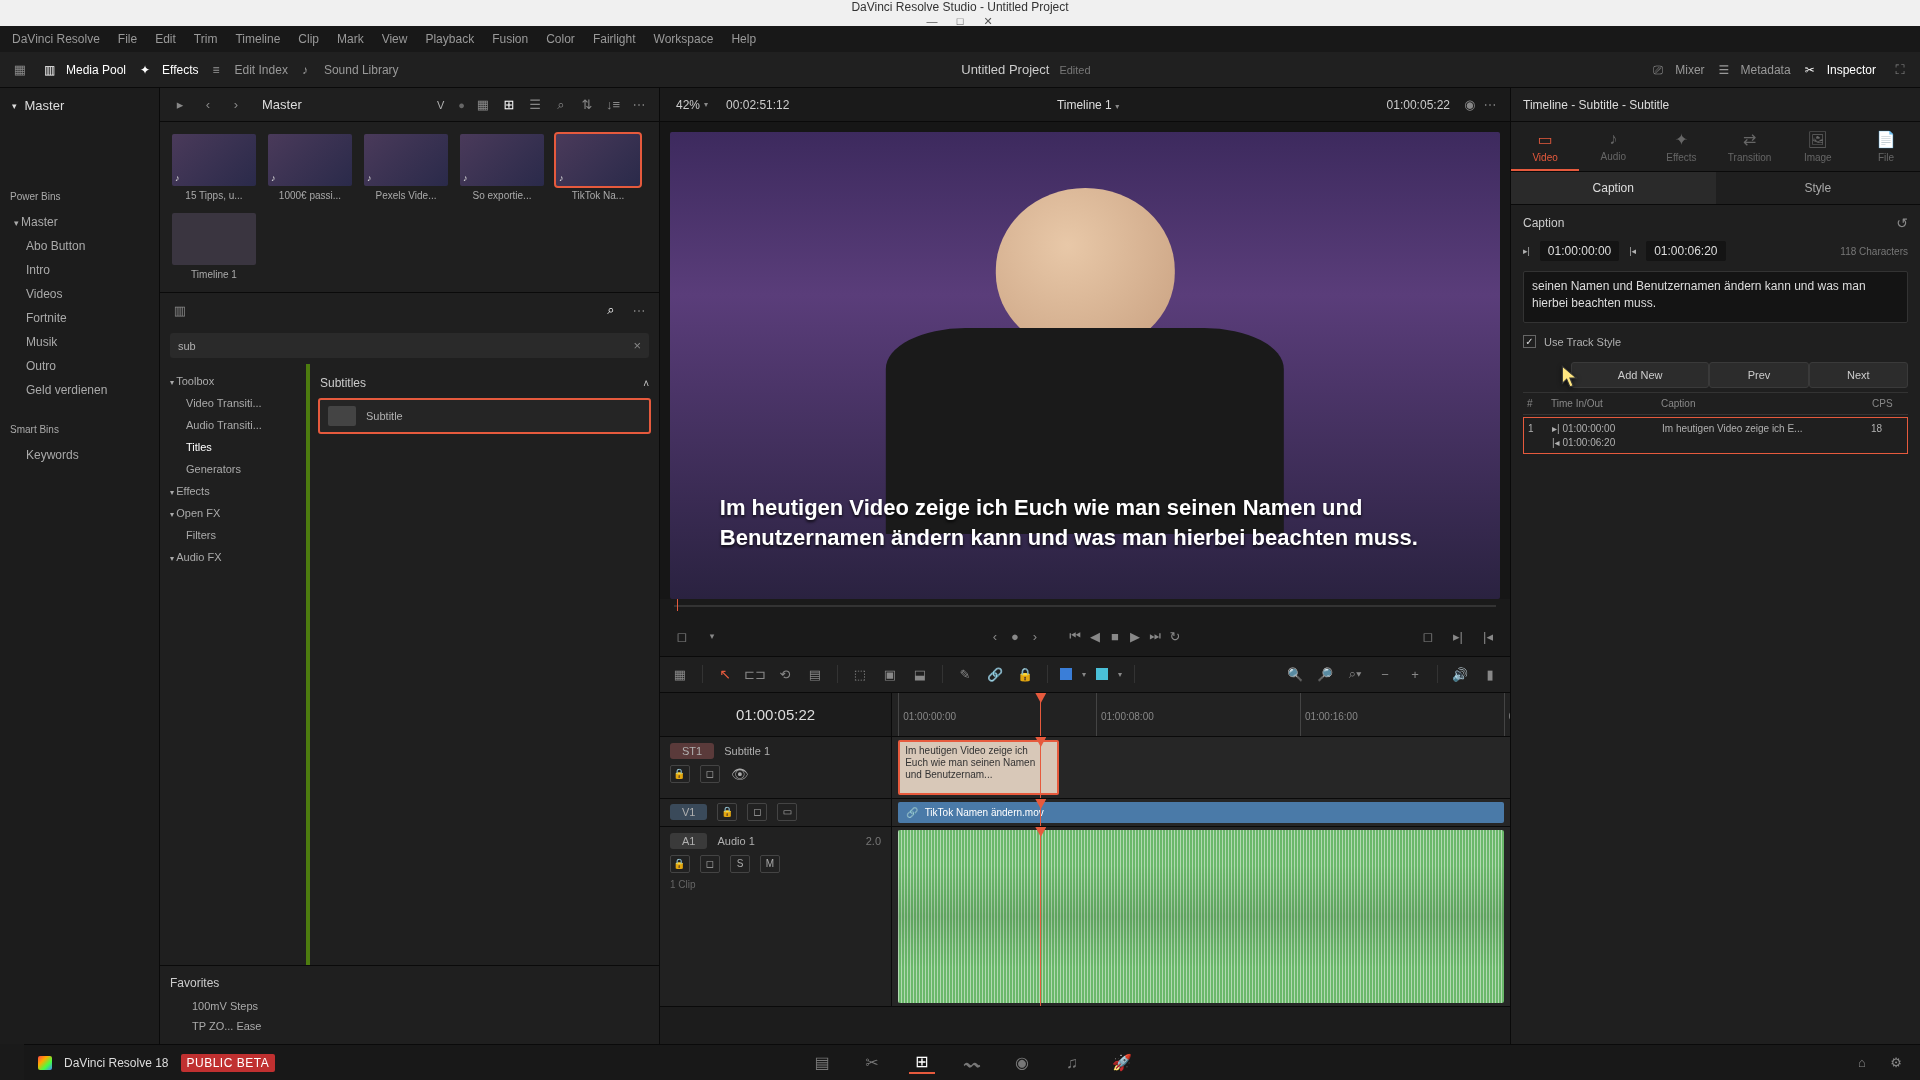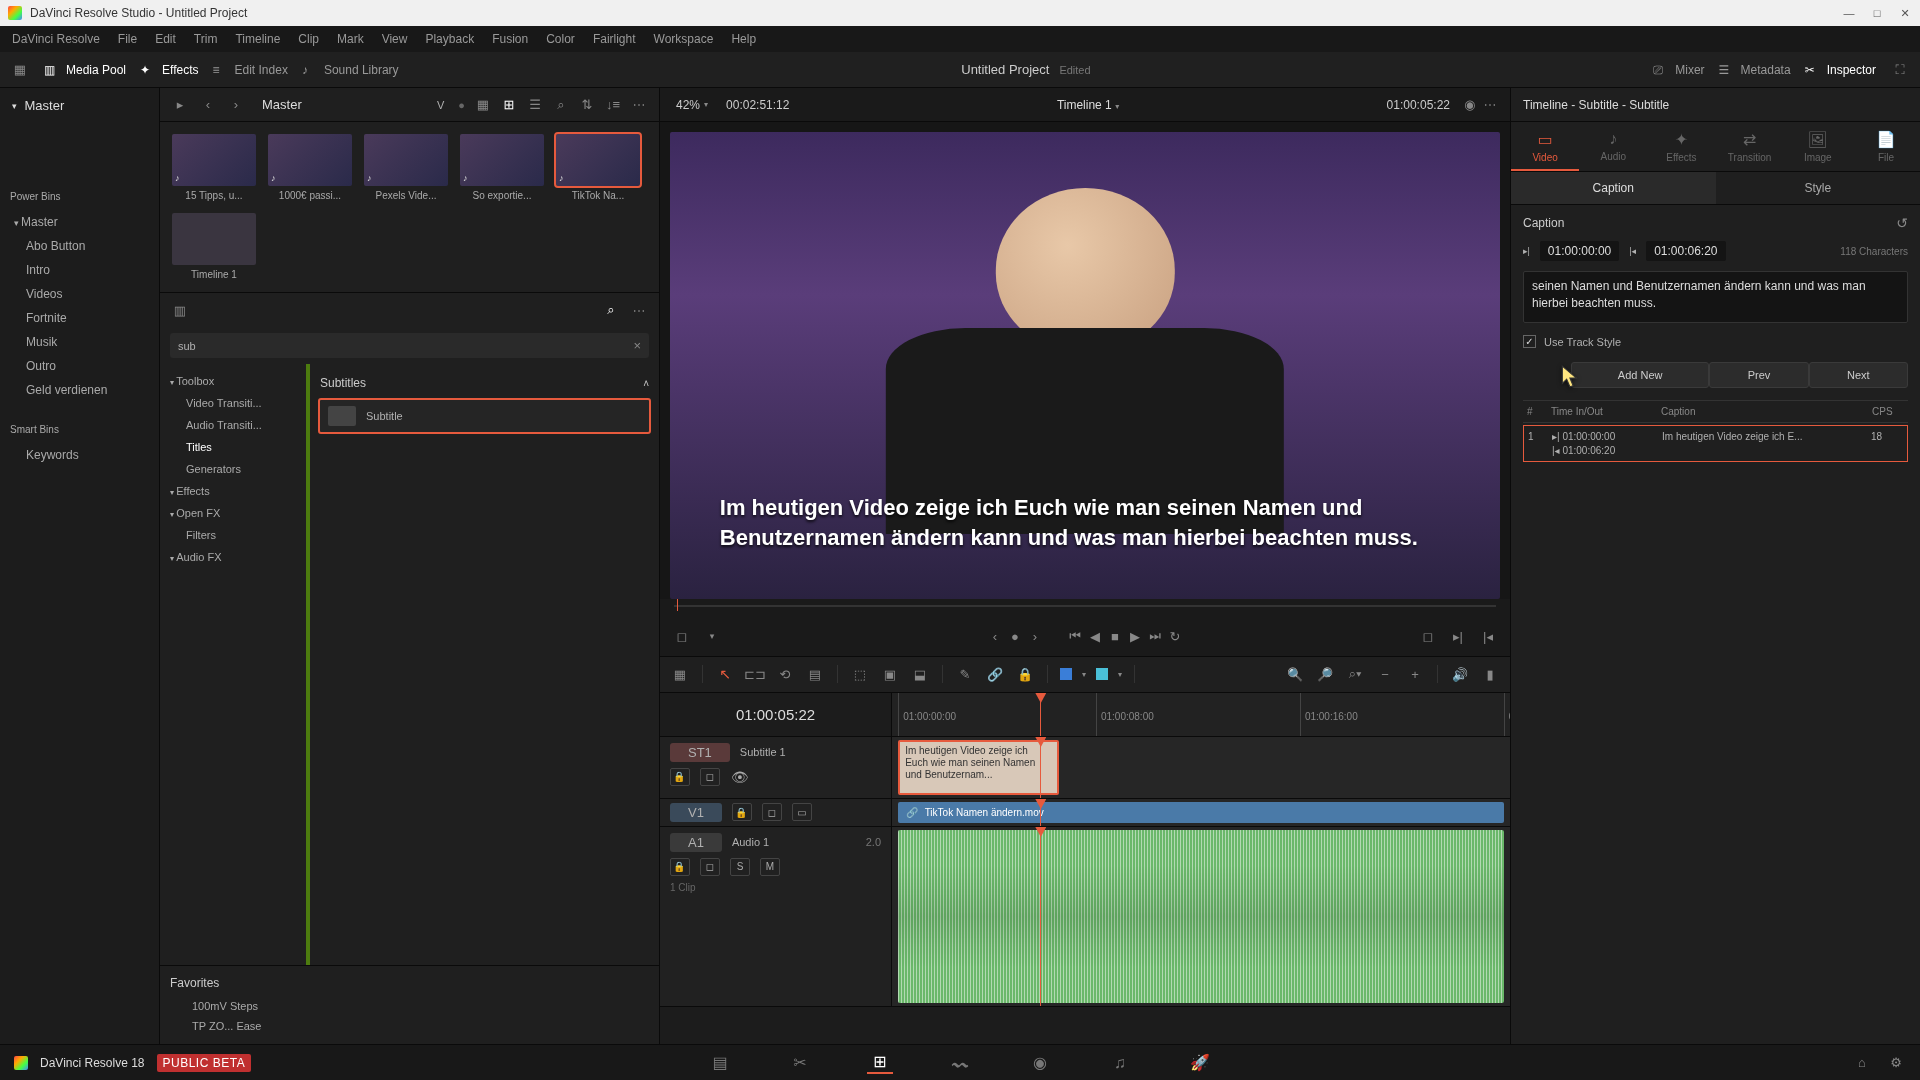--- a/index.html
+++ b/index.html
@@ -1,19 +1,19 @@
 <!DOCTYPE html>
 <html><head>
 <meta charset="utf-8">
 <style>
 * { margin: 0; padding: 0; box-sizing: border-box; font-family: -apple-system, "Segoe UI", Arial, sans-serif; }
 body { background: #1a1a1a; color: #b0b0b0; font-size: 11px; overflow: hidden; width: 1920px; height: 1080px; }
 
 
-.title-bar { height: 26px; background: #f0f0f0; display: flex; align-items: center; padding: 0 8px; color: #333; }
+.title-bar { height: 26px; background: #f0f0f0; display: flex; align-items: center; padding: 0 8px; color: #333; flex-direction: column; }
 .title-bar .logo { width: 14px; height: 14px; background: linear-gradient(135deg,#ff4444,#ffaa00,#44ff44,#4488ff); border-radius: 2px; margin-right: 8px; }
 .title-bar .title { flex: 1; font-size: 12px; }
 .title-bar .win-btns { display: flex; gap: 14px; }
 .title-bar .win-btn { width: 14px; height: 14px; cursor: pointer; display:flex; align-items:center; justify-content:center; font-size:11px; color:#555; }
 
 
 .menu-bar { height: 26px; background: #181818; display: flex; align-items: center; padding: 0 12px; gap: 18px; font-size: 12px; color: #999; }
 .menu-bar span { cursor: pointer; }
 
 
@@ -104,21 +104,21 @@
 .tl-ruler { height: 44px; display: flex; border-bottom: 1px solid #0a0a0a; }
 .tl-ruler-left { width: 232px; display: flex; align-items: center; justify-content: center; color: #ddd; font-size: 15px; border-right: 1px solid #0a0a0a; }
 .tl-ruler-right { flex: 1; position: relative; background:#222; }
 .ruler-tick { position: absolute; top: 0; bottom: 0; border-left: 1px solid #444; font-size: 10px; color: #888; padding: 18px 0 0 4px; }
 .playhead { position: absolute; top: 0; bottom: 0; width: 1px; background: #e65a3d; z-index: 50; }
 .playhead::before { content:""; position:absolute; top:0; left:-5px; width:11px; height:10px; background:#e65a3d; clip-path: polygon(0 0,100% 0,50% 100%); }
 
 .track { display: flex; border-bottom: 1px solid #0a0a0a; }
 .track-head { width: 232px; border-right: 1px solid #0a0a0a; padding: 6px 10px; display: flex; flex-direction: column; gap: 6px; background:#212121; }
 .track-head-row { display: flex; align-items: center; gap: 10px; font-size: 11px; }
-.track-badge { background: #3a3a3a; padding: 2px 18px; border-radius: 3px; font-size: 13px; }
+.track-badge { background: #3a3a3a; padding: 2px 12px; border-radius: 3px; font-size: 11px; }
 .track-badge.st { background:#5a3a3a; }
 .track-badge.v { background:#3a4a5a; }
 .track-ctrl { width: 20px; height: 18px; border: 1px solid #444; border-radius: 2px; display: flex; align-items: center; justify-content: center; font-size: 10px; cursor: pointer; color:#aaa; }
 .track-body { flex: 1; position: relative; background: #262626; }
 
 .clip { position: absolute; top: 3px; bottom: 3px; border-radius: 2px; overflow: hidden; font-size: 10px; }
 .clip.subtitle { background: #d8c8b8; border: 2px solid #e65a3d; color: #333; padding: 3px 5px; line-height: 1.2; }
 .clip.video { background: #4a7aa8; color: #fff; display: flex; align-items: center; padding: 0 8px; gap:6px; }
 .clip.audio { background: #6ab86a; }
 .waveform { position: absolute; inset: 0; background: repeating-linear-gradient(90deg, rgba(255,255,255,.65) 0 1px, transparent 1px 3px); opacity:.75; }
@@ -136,36 +136,36 @@
 .insp-subtab.active { background: #2a2a2a; color: #ddd; }
 .insp-body { flex:1; padding: 10px 12px; overflow-y:auto; }
 .cap-header { display:flex; align-items:center; color:#ccc; font-size:12px; margin-bottom:10px; }
 .cap-header .reset { margin-left:auto; cursor:pointer; font-size:14px; color:#888; }
 .tc-row { display: flex; align-items: center; gap: 10px; margin-bottom: 10px; font-size: 12px; }
 .tc-field { background: #141414; padding: 3px 8px; border-radius: 2px; color: #ddd; }
 .char-count { margin-left: auto; color: #777; font-size: 10px; }
 .cap-textarea { width: 100%; background: #141414; border: 1px solid #333; color: #ddd; padding: 6px 8px; font-size: 12px; line-height: 1.4; border-radius: 2px; resize: none; height: 52px; }
 .chk-row { display: flex; align-items: center; gap: 8px; margin: 10px 0 14px; font-size: 11px; }
 .chk { width: 13px; height: 13px; border: 1px solid #666; display:flex; align-items:center; justify-content:center; font-size:10px; color:#ddd; }
-.btn-row { display: flex; gap: 0; margin-bottom: 12px; padding-left: 48px; }
+.btn-row { display: flex; gap: 0; margin-bottom: 4px; padding-left: 48px; }
 .btn { flex: 1; background: #2c2c2c; border: 1px solid #3a3a3a; padding: 6px 0; text-align: center; border-radius: 3px; font-size: 11px; cursor: pointer; color:#ccc; }
 .btn:first-child { flex:1.4; }
 .cap-table-head { display: flex; font-size: 10px; color: #888; border-top:1px solid #333; border-bottom: 1px solid #333; padding: 5px 4px; gap:6px; }
 .cap-table-head .c1 { width: 18px; }
 .cap-table-head .c2 { width: 104px; }
 .cap-table-head .c3 { flex: 1; }
 .cap-table-head .c4 { width: 32px; }
 .cap-row { display: flex; border: 1px solid #e65a3d; padding: 5px 4px; font-size: 10px; gap:6px; margin-top:2px; }
 .cap-row .c1 { width: 18px; }
 .cap-row .c2 { width: 104px; display:flex; flex-direction:column; gap:3px; }
 .cap-row .c3 { flex: 1; white-space:nowrap; overflow:hidden; text-overflow:ellipsis; }
 .cap-row .c4 { width: 32px; }
 
 
-.page-tabs { height: 36px; background: #181818; display: flex; align-items: center; justify-content: center; gap: 54px; position: relative; border-top:1px solid #0a0a0a; }
+.page-tabs { height: 36px; background: #181818; display: flex; align-items: center; justify-content: center; gap: 24px; position: relative; border-top:1px solid #0a0a0a;margin-left:24px; }
 .page-tab { width: 26px; height: 22px; display: flex; align-items: center; justify-content: center; cursor: pointer; color: #777; font-size: 16px; }
 .page-tab.active { color: #fff; border-bottom: 2px solid #e65a3d; }
 .page-tabs .left-grp { position:absolute; left:14px; display:flex; align-items:center; gap:12px; }
 .page-tabs .right-grp { position:absolute; right:14px; display:flex; align-items:center; gap:14px; }
 .beta-badge { background:#c03030; color:#fff; font-size:12px; padding:2px 6px; border-radius:2px; letter-spacing:.5px; }
 
 .cursor { position: fixed; width: 22px; height: 26px; pointer-events: none; z-index: 9999; }
 .cursor svg { filter: drop-shadow(0 1px 2px rgba(0,0,0,.6)); }
 </style>
 </head>

